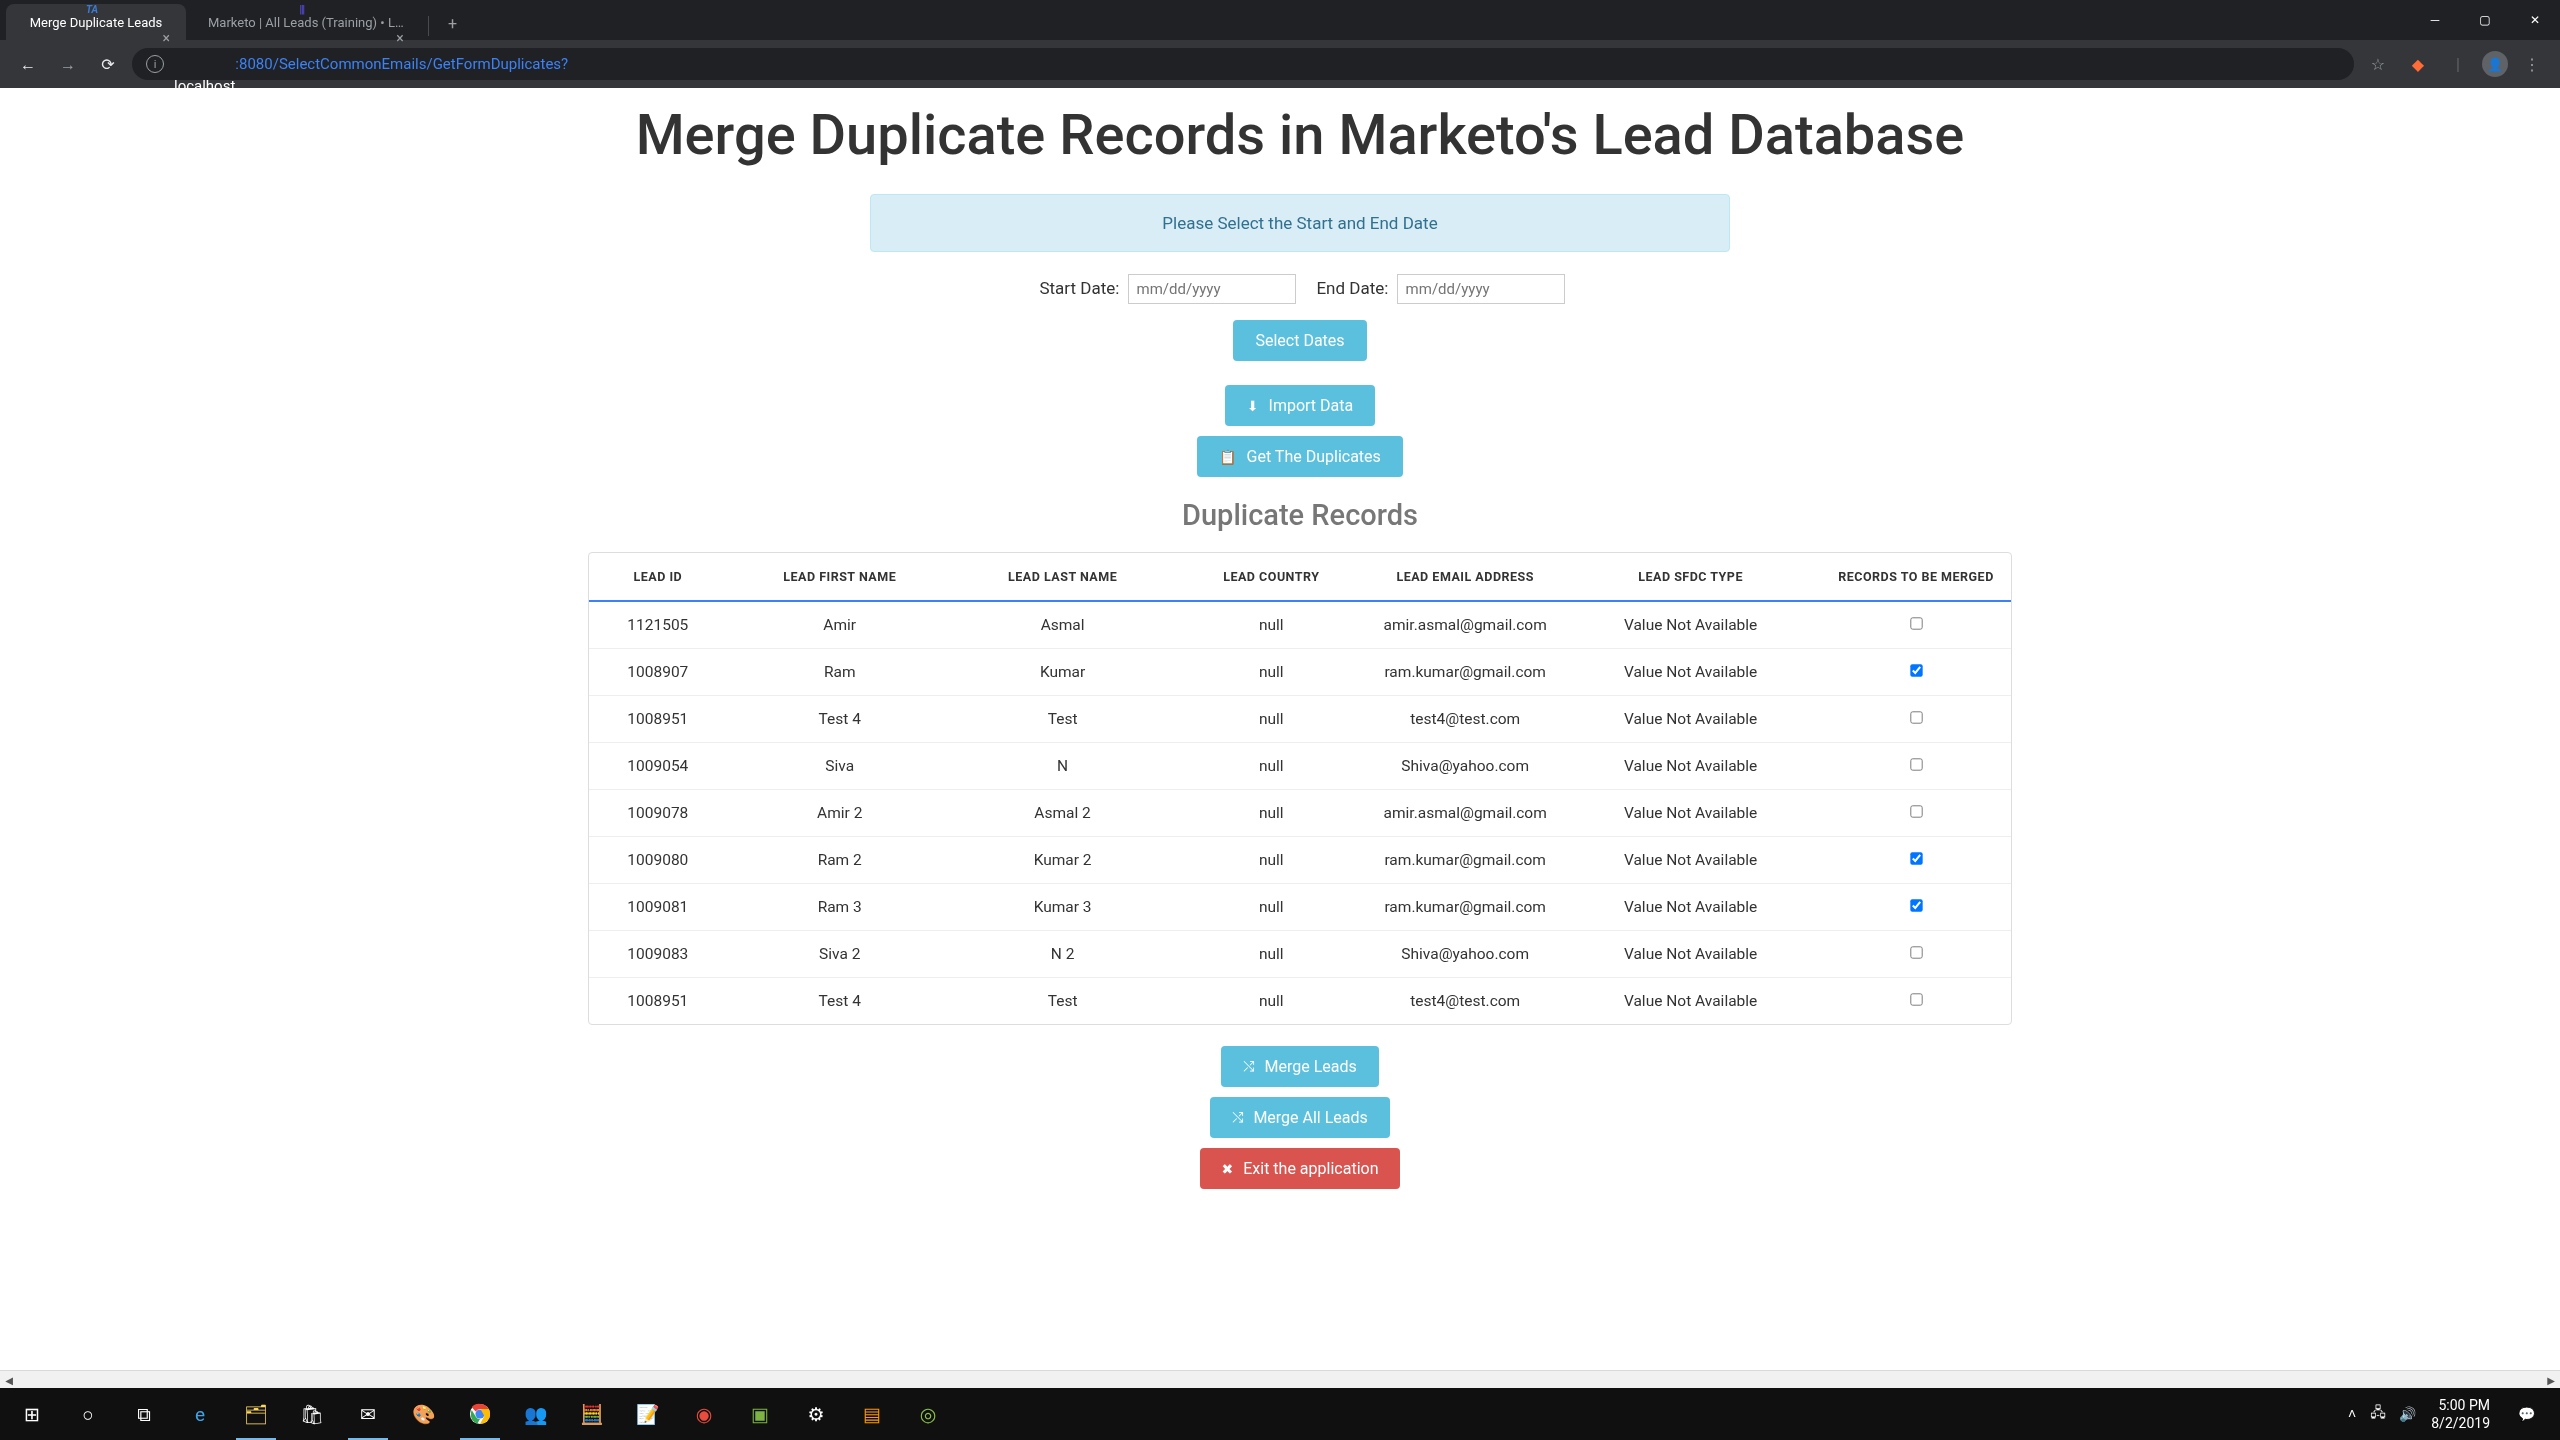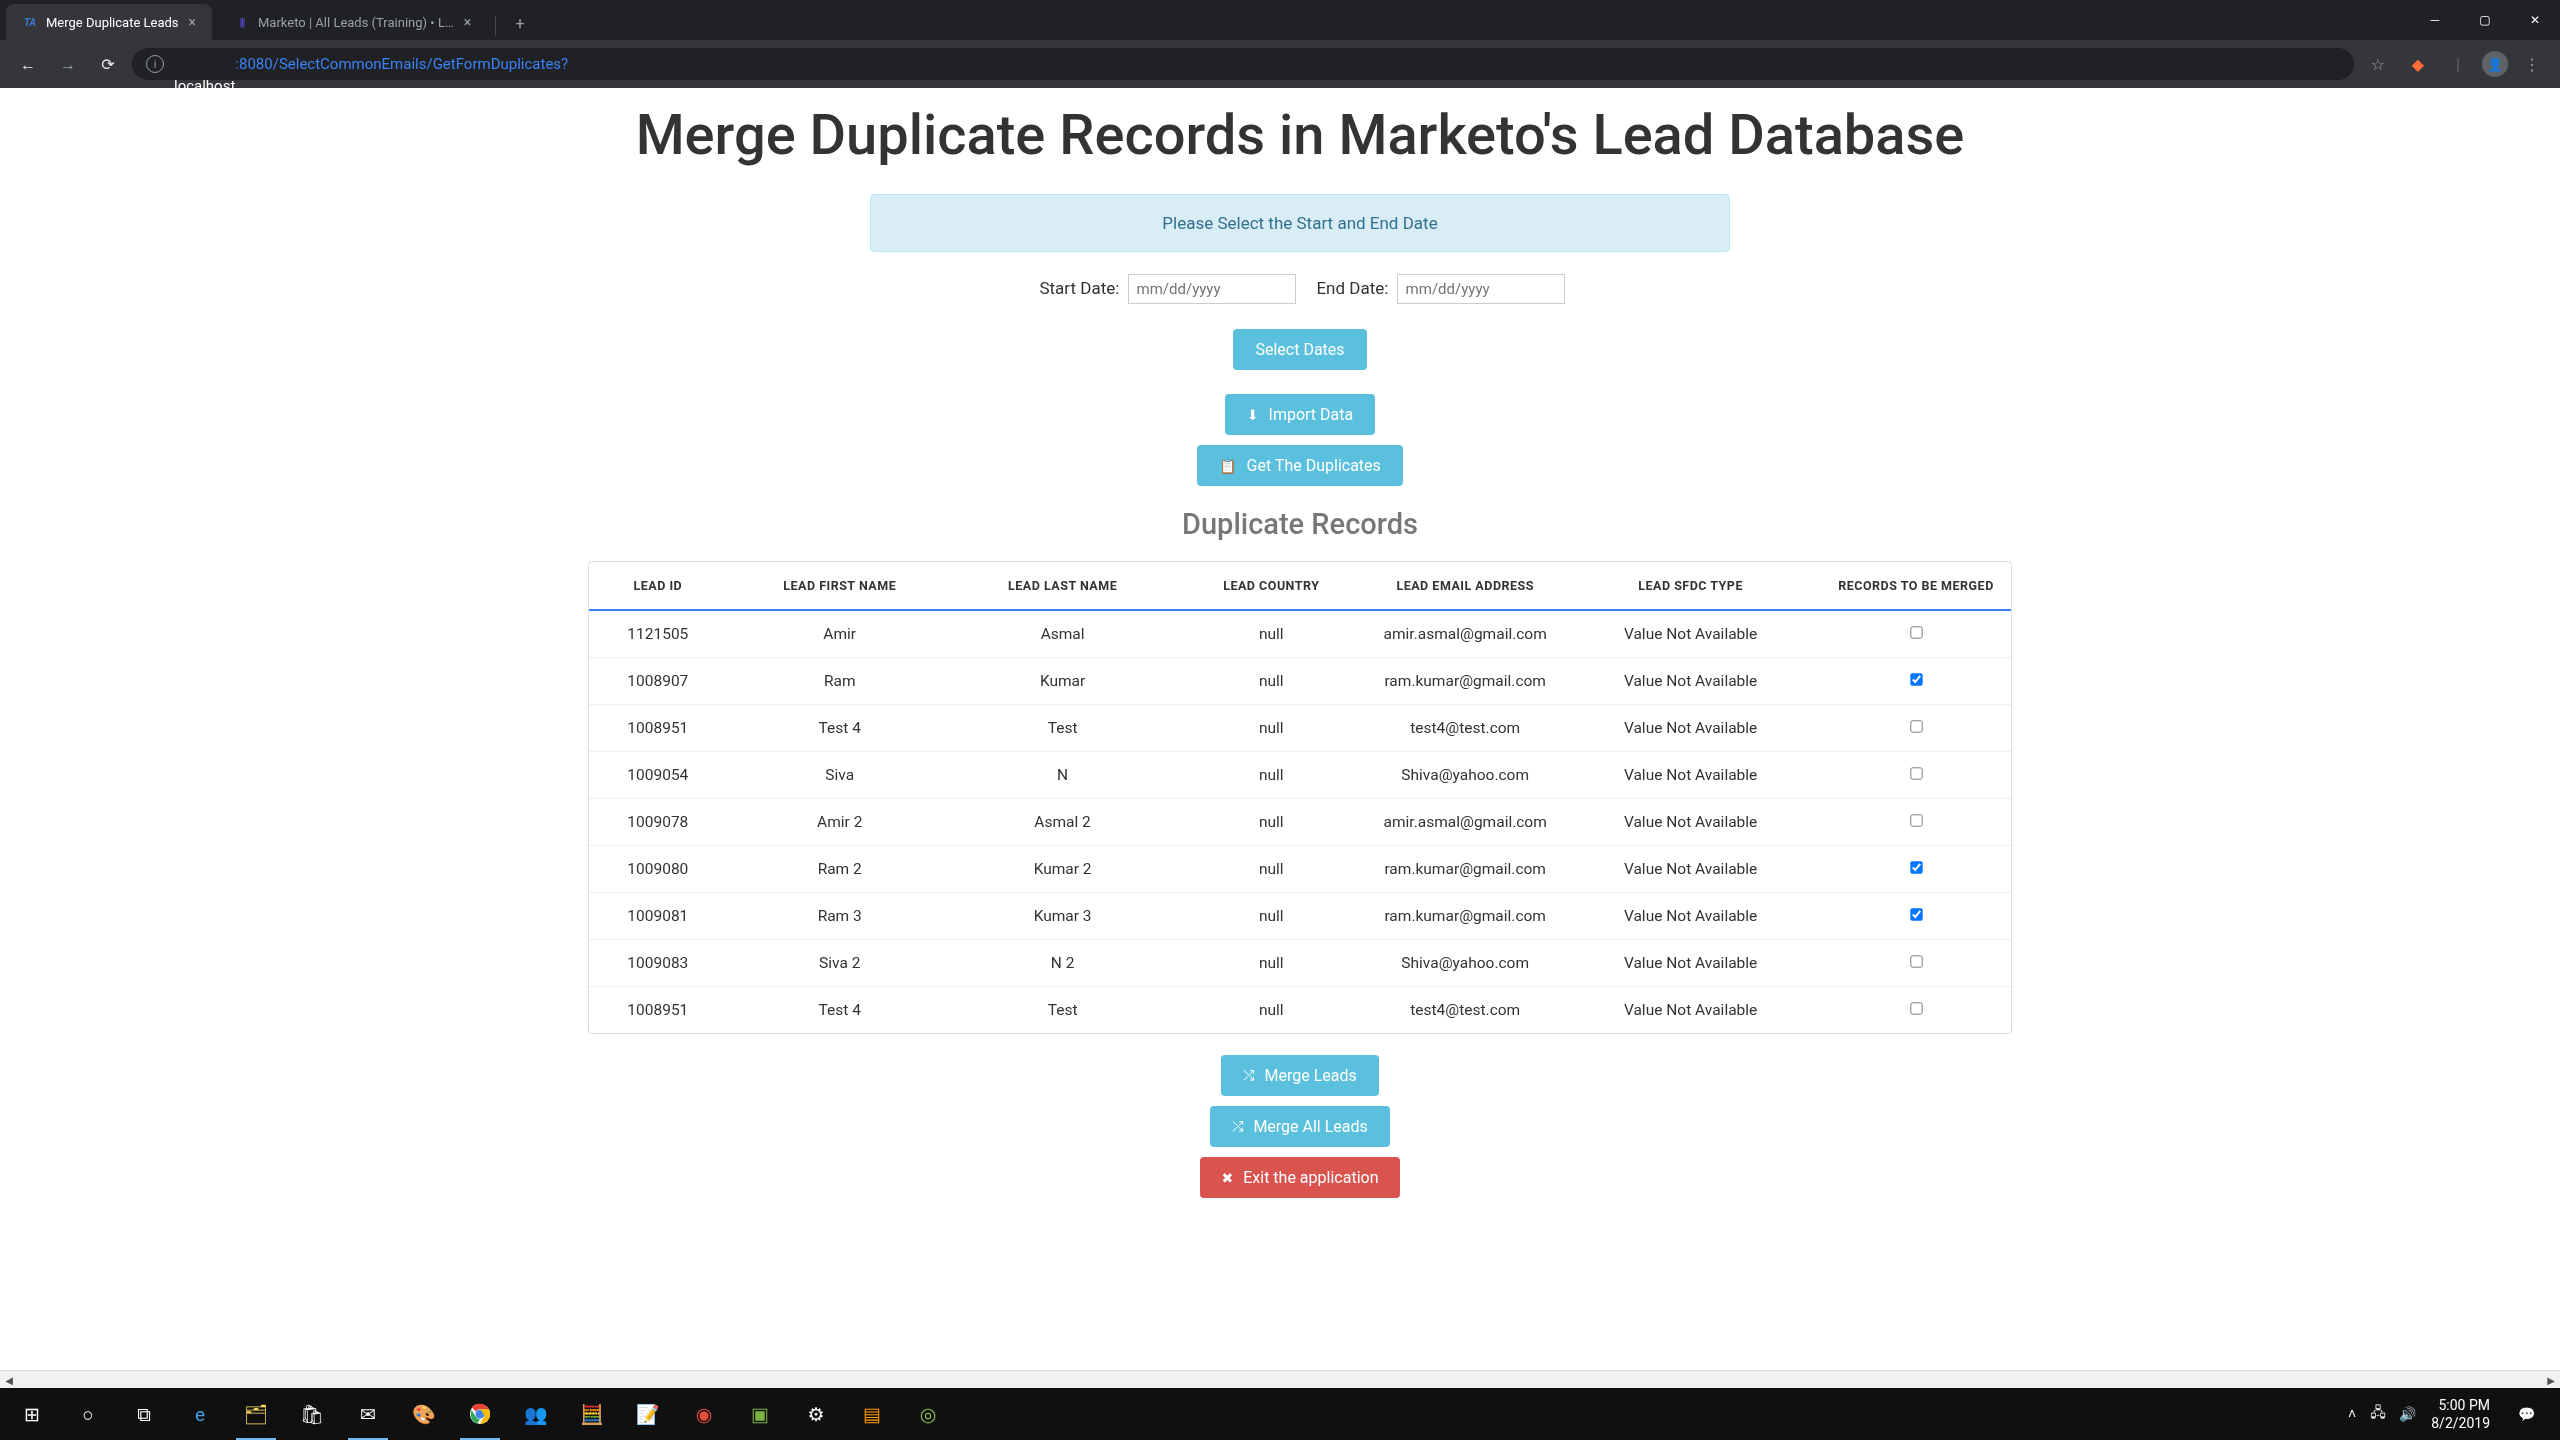--- a/index.html
+++ b/index.html
@@ -1,21 +1,21 @@
 <!DOCTYPE html>
 <html><head>
 <meta charset="utf-8">
 <style>
 * { margin: 0; padding: 0; box-sizing: border-box; }
 body { font-family: -apple-system, BlinkMacSystemFont, "Segoe UI", Roboto, Arial, sans-serif; background: #fff; overflow: hidden; width: 2560px; height: 1440px; }
 
 
 .browser-chrome { background: #202124; color: #e8eaed; }
 .tab-bar { display: flex; align-items: center; height: 40px; background: #202124; }
-.tab { display: flex; align-items: center; height: 36px; padding: 0 16px; border-radius: 8px 8px 0 0; font-size: 13px; max-width: 320px; min-width: 180px; margin-left: 6px; margin-top: 4px; position: relative; }
+.tab { display: flex; align-items: center; height: 36px; padding: 0 16px; border-radius: 8px 8px 0 0; font-size: 13px; max-width: 320px; min-width: 180px; margin-left: 6px; margin-top: 4px; position: relative; flex-direction: column; }
 .tab.active { background: #35363a; color: #fff; }
 .tab.inactive { color: #9aa0a6; }
 .tab-favicon { width: 16px; height: 16px; margin-right: 8px; display: inline-flex; align-items: center; justify-content: center; font-size: 10px; font-weight: bold; }
 .tab-close { margin-left: auto; padding-left: 10px; font-size: 14px; color: #9aa0a6; }
 .tab-sep { width: 1px; height: 20px; background: #4a4a4a; margin-left: 8px; margin-top: 12px; }
 .new-tab { width: 28px; height: 28px; display: flex; align-items: center; justify-content: center; margin-left: 10px; margin-top: 6px; font-size: 16px; color: #9aa0a6; border-radius: 4px; }
 .window-controls { margin-left: auto; display: flex; }
 .win-btn { width: 50px; height: 40px; display: flex; align-items: center; justify-content: center; color: #fff; font-size: 12px; }
 
 .address-bar { display: flex; align-items: center; height: 48px; background: #35363a; padding: 0 12px; gap: 8px; }
@@ -26,21 +26,21 @@
 .url-host { color: #fff; margin-top: 44px; }
 .url-path { color: #3b82f6; }
 .toolbar-icon { width: 32px; height: 32px; display: flex; align-items: center; justify-content: center; color: #9aa0a6; font-size: 16px; }
 .avatar { width: 26px; height: 26px; border-radius: 50%; background: #5f6368; display: flex; align-items: center; justify-content: center; font-size: 13px; }
 
 
 .page-wrap { height: calc(1440px - 40px - 48px - 70px); overflow-y: scroll; background: #fff; position: relative; padding-left: 40px; }
 .page-content { max-width: 2520px; margin: 0 auto; text-align: center; padding-top: 14px; }
 .page-title { font-size: 56px; font-weight: 500; color: #333; margin-bottom: 26px; }
 .info-banner { background: #d9edf7; color: #31708f; border: 1px solid #bce8f1; border-radius: 4px; padding: 18px; width: 860px; margin: 0 auto 22px; font-size: 17px; }
-.date-row { margin-bottom: 20px; font-size: 17px; color: #333; }
+.date-row { margin-bottom: 11px; font-size: 17px; color: #333; }
 .date-row label { margin: 0 4px; }
 .date-row input { border: 1px solid #ccc; padding: 5px 8px; font-size: 15px; width: 168px; font-family: inherit; color: #999; }
 .btn { display: inline-flex; align-items: center; justify-content: center; border: none; border-radius: 4px; padding: 11px 22px; font-size: 16px; color: #fff; cursor: pointer; font-family: inherit; margin: 5px 0; text-align: center; }
 .btn-info { background: #5bc0de; }
 .btn-danger { background: #d9534f; }
 .btn-block-wrap { margin-top: 14px; }
 .btn-icon { margin-right: 10px; font-size: 14px; }
 .subheading { font-size: 29px; color: #777; margin: 16px 0 20px; font-weight: 500; }
 
 .tbl-wrap { width: 1424px; margin: 0 auto; border: 1px solid #ddd; border-radius: 4px; }

